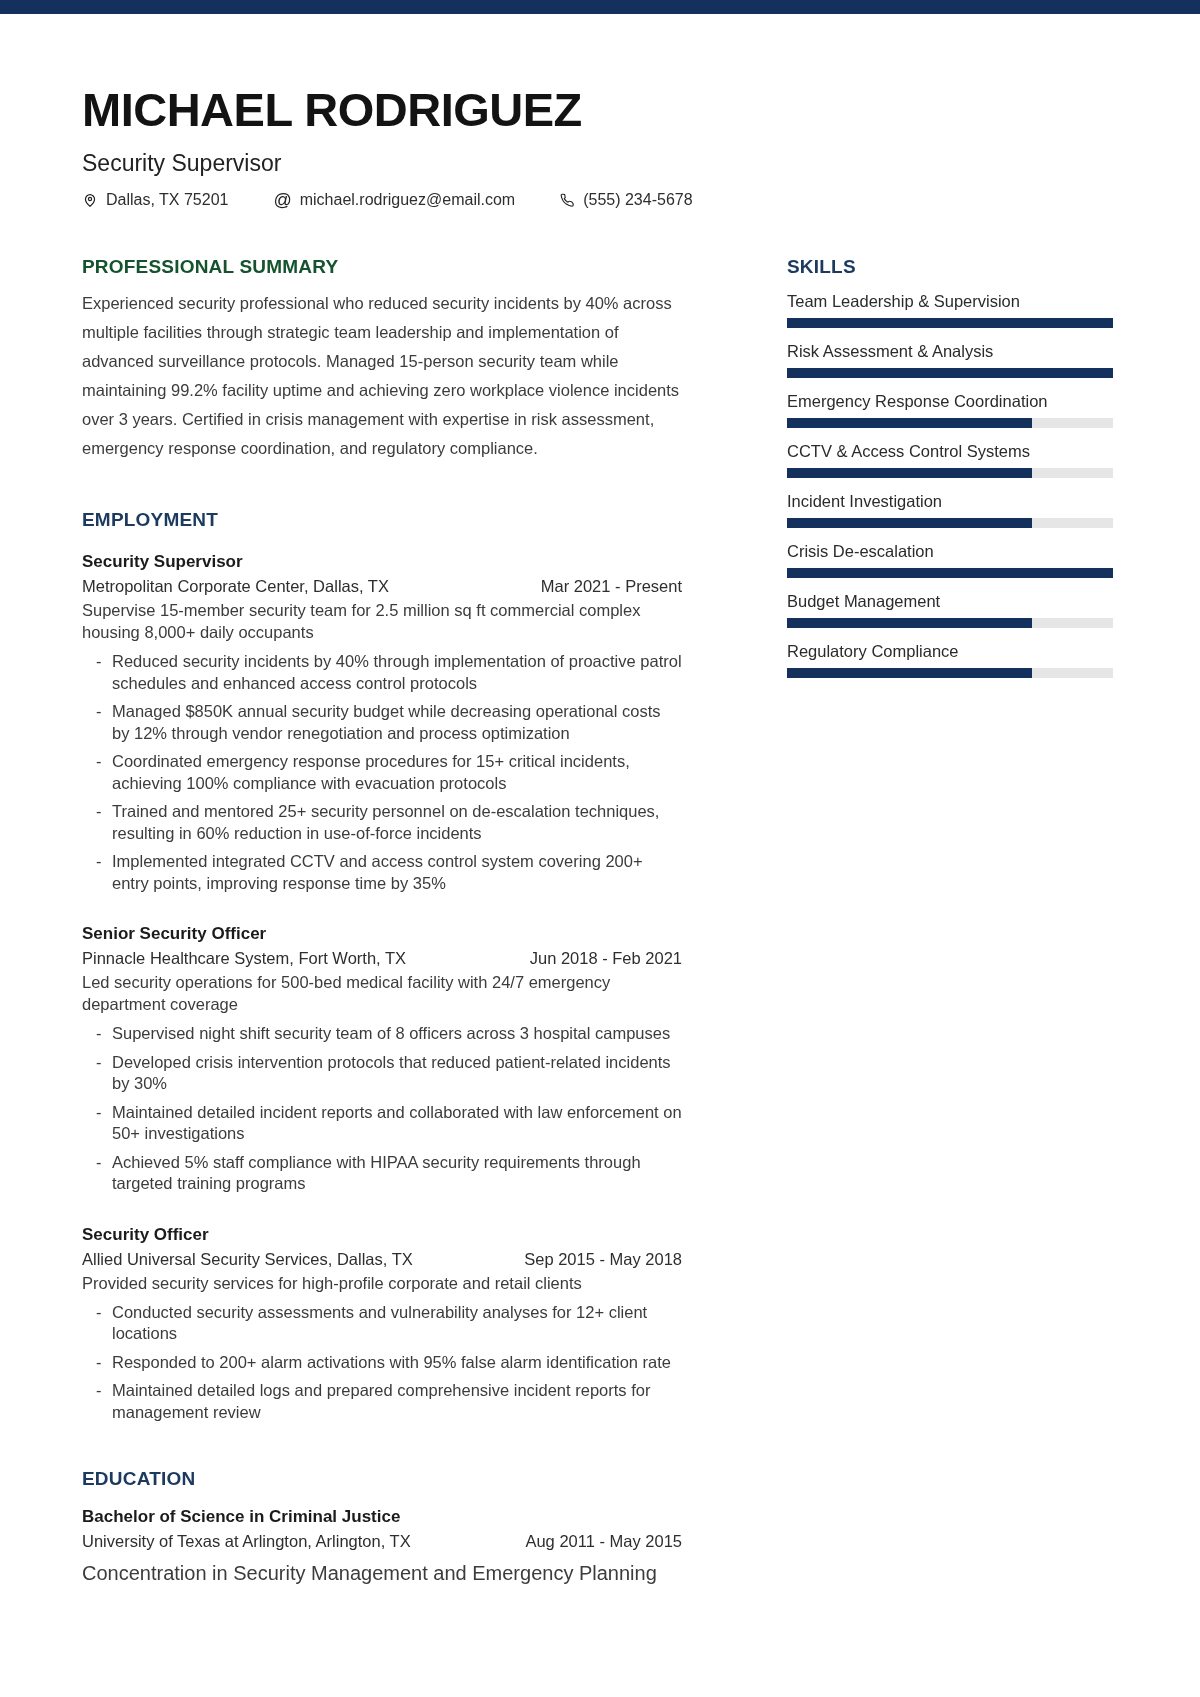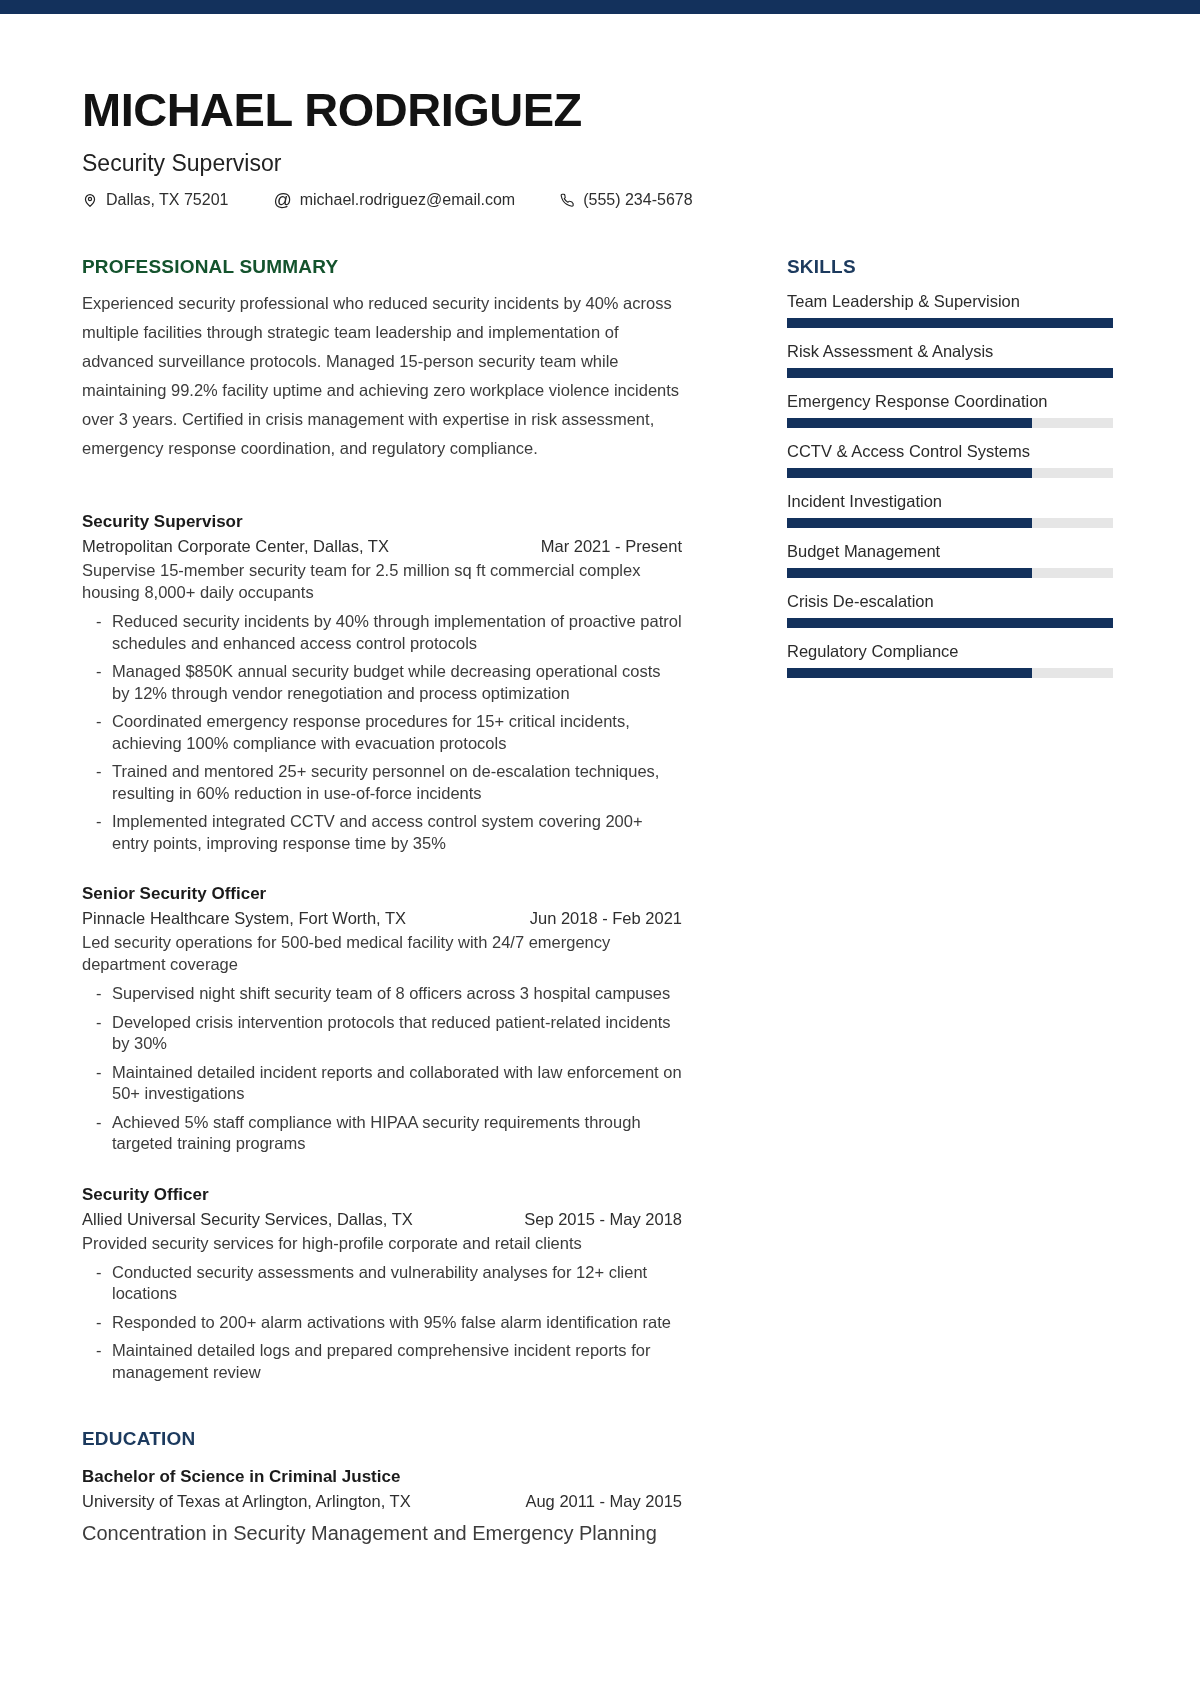--- a/index.html
+++ b/index.html
@@ -140,20 +140,21 @@
   <div class="columns">
 
     <div class="col-left">
 
       <div>
         <div class="section-heading navy" style="color: #14532d;">PROFESSIONAL SUMMARY</div>
         <div class="summary-text">Experienced security professional who reduced security incidents by 40% across multiple facilities through strategic team leadership and implementation of advanced surveillance protocols. Managed 15-person security team while maintaining 99.2% facility uptime and achieving zero workplace violence incidents over 3 years. Certified in crisis management with expertise in risk assessment, emergency response coordination, and regulatory compliance.</div>
       </div>
 
       <div class="employment-section">
+        <div class="section-heading navy" style="color: rgb(28, 58, 94);">EMPLOYMENT</div>
         <div class="jobs">
   <div class="job">
     <div class="job-title">Security Supervisor</div>
     <div class="job-meta">
       <span>Metropolitan Corporate Center, Dallas, TX</span>
       <span>Mar 2021 - Present</span>
     </div>
     <div class="job-summary">Supervise 15-member security team for 2.5 million sq ft commercial complex housing 8,000+ daily occupants</div>
     <div class="bullets">
   <div class="bullet">
@@ -284,34 +285,34 @@
   </div>
 
   <div class="skill">
     <div class="skill-label">Incident Investigation</div>
     <div class="skill-bar">
       <div class="skill-bar-fill" style="width: 75%; background: rgb(19, 49, 92);"></div>
     </div>
   </div>
 
   <div class="skill">
+    <div class="skill-label">Crisis De-escalation</div>
+    <div class="skill-bar">
+      <div class="skill-bar-fill" style="width: 100%; background: rgb(19, 49, 92);"></div>
+    </div>
+  </div>
+
+  <div class="skill">
     <div class="skill-label">Budget Management</div>
     <div class="skill-bar">
       <div class="skill-bar-fill" style="width: 75%; background: rgb(19, 49, 92);"></div>
     </div>
   </div>
 
   <div class="skill">
-    <div class="skill-label">Crisis De-escalation</div>
-    <div class="skill-bar">
-      <div class="skill-bar-fill" style="width: 100%; background: rgb(19, 49, 92);"></div>
-    </div>
-  </div>
-
-  <div class="skill">
     <div class="skill-label">Regulatory Compliance</div>
     <div class="skill-bar">
       <div class="skill-bar-fill" style="width: 75%; background: rgb(19, 49, 92);"></div>
     </div>
   </div>
 </div>
     </div>
 
   </div>
 </div>

